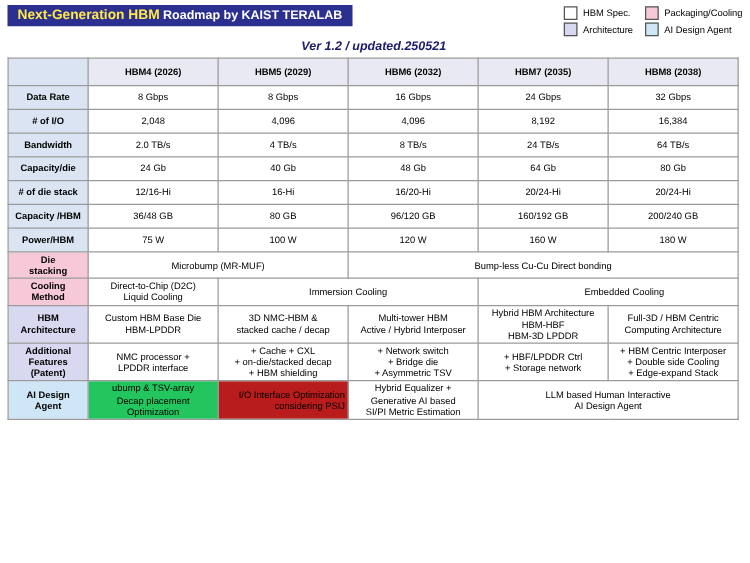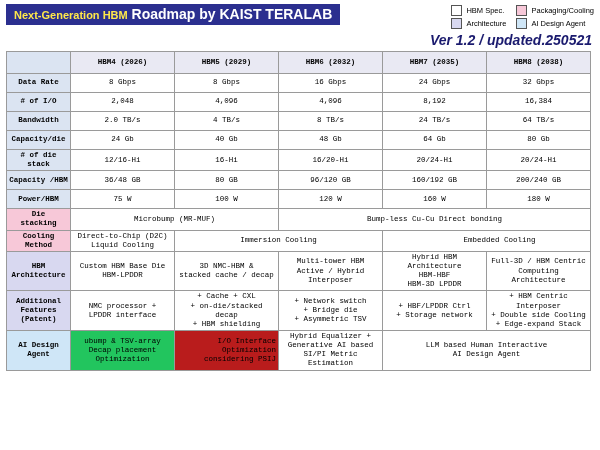--- a/index.html
+++ b/index.html
@@ -33,21 +33,21 @@
     padding: 2px 8px 3px 8px;
     display: inline-block;
   }
   .title-box .t1 {
     color: #ffe84a;
     font-size: 11px;
     font-weight: bold;
   }
   .title-box .t2 {
     color: #ffffff;
-    font-size: 14px;
+    font-size: 10px;
     font-weight: bold;
   }
   .legend {
     display: grid;
     grid-template-columns: auto auto;
     column-gap: 10px;
     row-gap: 2px;
     font-size: 7.5px;
     margin-top: 1px;
   }
@@ -57,33 +57,32 @@
     gap: 4px;
     white-space: nowrap;
   }
   .swatch {
     width: 9px;
     height: 9px;
     border: 1px solid #555;
     display: inline-block;
   }
   .version {
-    text-align: right;
-    font-size: 14px;
+    text-align: center;
+    font-size: 10px;
     font-style: italic;
     font-weight: bold;
     color: #1a1a6e;
     margin: 3px 2px 3px 0;
   }
   
   table.roadmap {
     border-collapse: collapse;
     width: 480px;
     table-layout: fixed;
-    font-family: Liberation Mono, monospace;
   }
   table.roadmap td, table.roadmap th {
     border: 1px solid #9a9a9a;
     text-align: center;
     vertical-align: middle;
     font-size: 7.5px;
     padding: 1px 2px;
     line-height: 1.22;
   }
   col.rowhead { width: 64px; }

